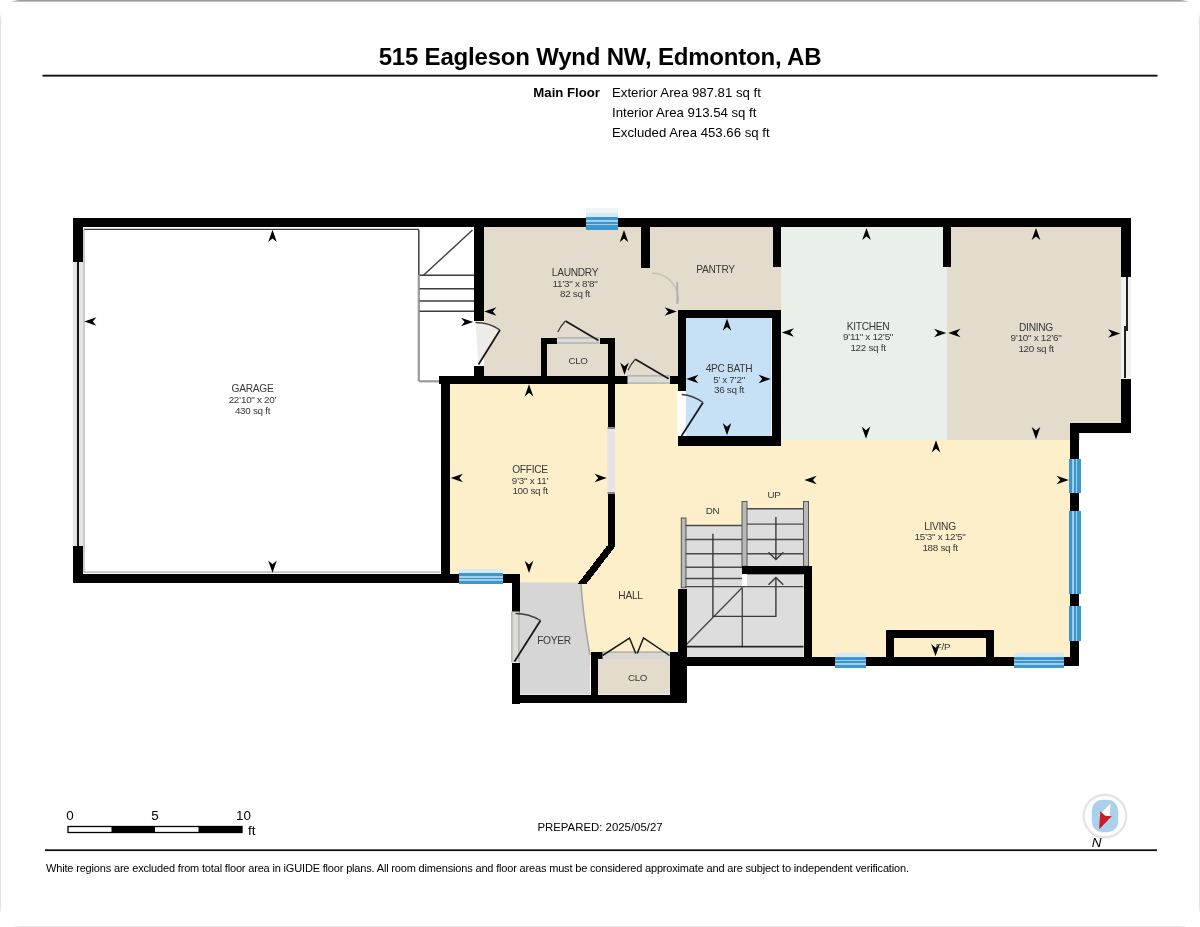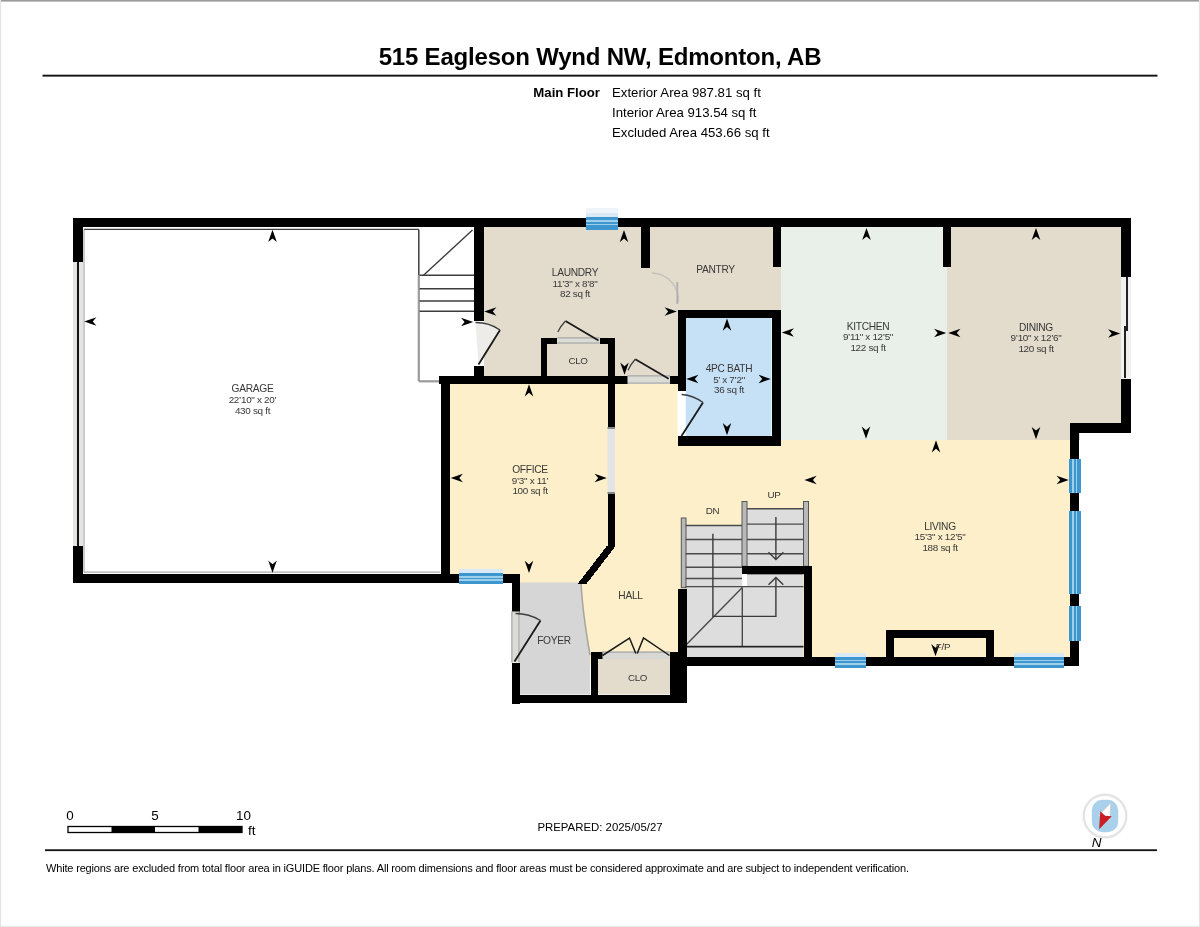--- a/index.html
+++ b/index.html
@@ -1,17 +1,17 @@
 <!DOCTYPE html>
 <html><head>
 <meta charset="utf-8">
 <style>
 html,body{margin:0;padding:0;background:#fff;}
 #page{position:relative;width:1200px;height:927px;background:#fff;overflow:hidden;
-font-family:"Liberation Sans", sans-serif;}
+font-family:"Liberation Sans", sans-serif;border-radius:20px;}
 svg text{font-family:"Liberation Sans", sans-serif;}
 </style>
 </head>
 <body>
 <div id="page">
 <svg width="1200" height="927" viewBox="0 0 1200 927">
 
 <rect x="0" y="0" width="1200" height="927" fill="#ffffff"></rect>
 
 <rect x="0" y="0" width="1200" height="1.6" fill="#9a9a9a"></rect>

